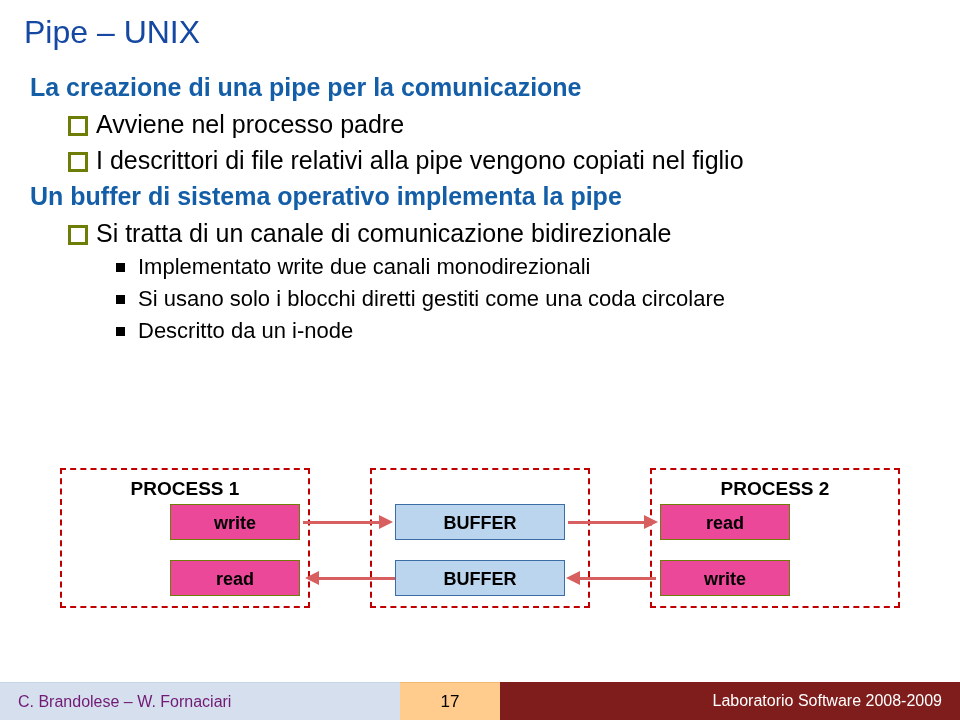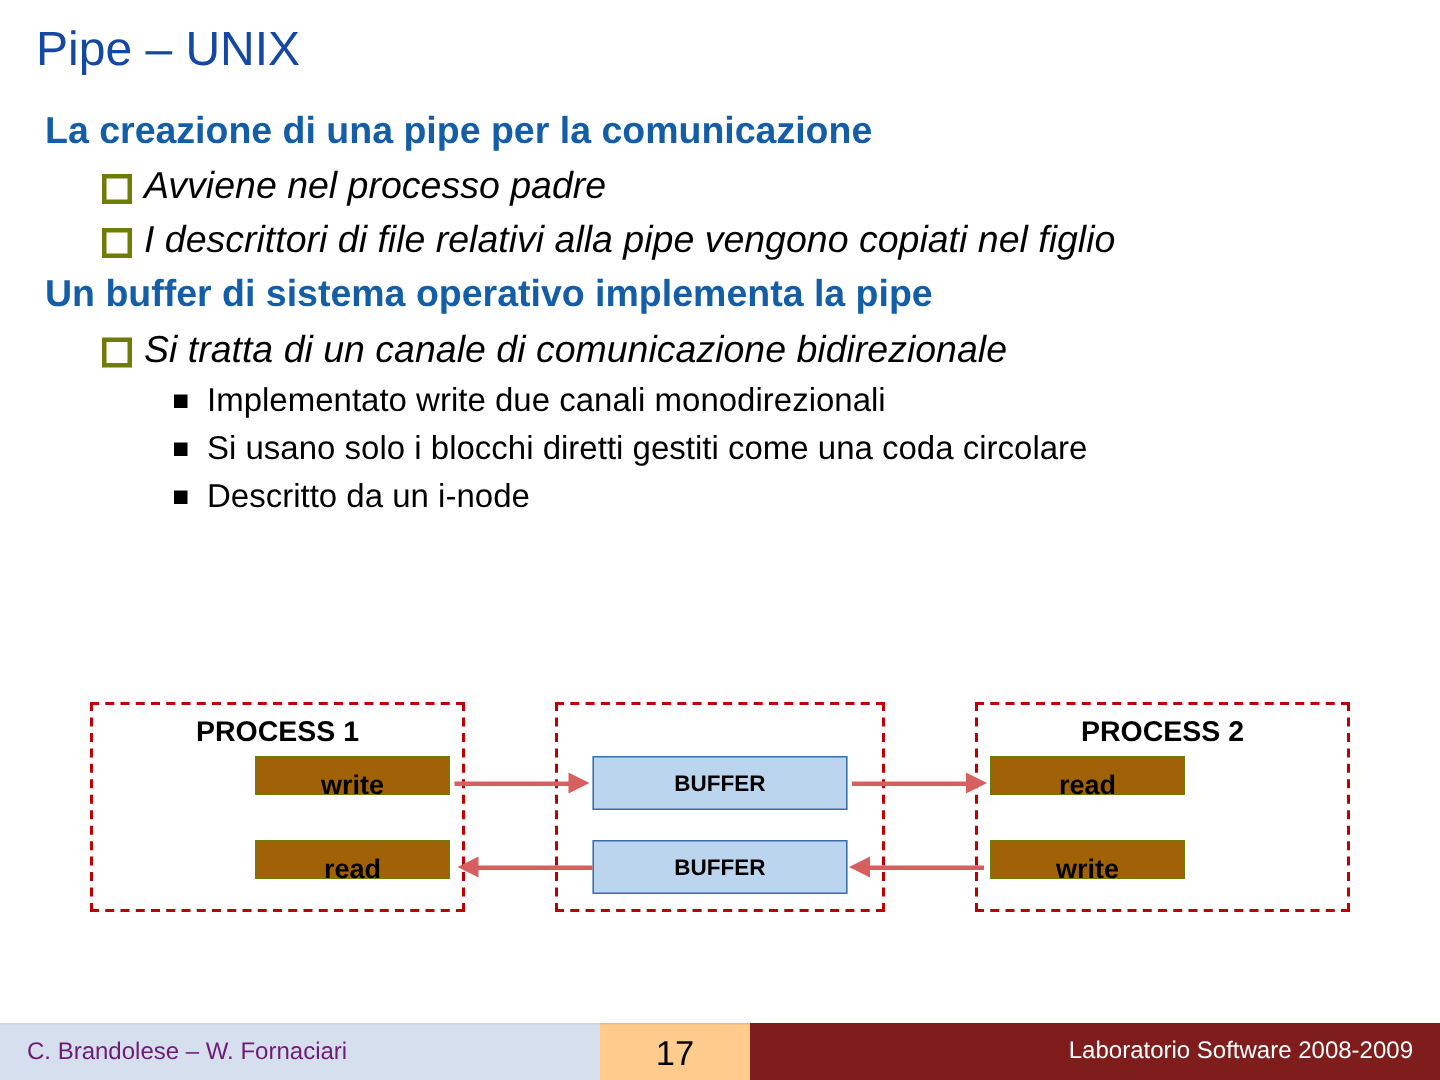--- a/index.html
+++ b/index.html
@@ -33,21 +33,20 @@
     margin-bottom: 6px;
   }
   .lvl2 {
     font-size: 25px;
     color: #000;
     margin-left: 38px;
     margin-bottom: 4px;
     position: relative;
     padding-left: 28px;
     line-height: 1.28;
-    font-style: italic;
   }
   .lvl2::before {
     content: "";
     position: absolute;
     left: 0;
     top: 8px;
     width: 14px;
     height: 14px;
     border: 3px solid #6d7d06;
     background: #fff;
@@ -88,39 +87,39 @@
   .proc2 { left: 590px; top: 0; }
   .proc-label {
     font-size: 19px;
     font-weight: bold;
     color: #000;
     margin-top: 8px;
   }
   .act {
     position: absolute;
     width: 130px;
-    height: 26px;
-    background: #a16207;
+    height: 36px;
+    background: #ec4899;
     border: 1.5px solid #6d7d06;
     font-size: 18px;
     font-weight: bold;
     text-align: center;
     line-height: 36px;
   }
   .act.p1w { left: 110px; top: 36px; }
   .act.p1r { left: 110px; top: 92px; }
   .act.p2r { left: 600px; top: 36px; }
   .act.p2w { left: 600px; top: 92px; }
   .buf {
     position: absolute;
     width: 170px;
     height: 36px;
     background: #bbd5ee;
     border: 1.5px solid #3c6ea6;
-    font-size: 15px;
+    font-size: 18px;
     font-weight: bold;
     text-align: center;
     line-height: 36px;
   }
   .buf1 { left: 335px; top: 36px; }
   .buf2 { left: 335px; top: 92px; }
   .bufwrap {
     position: absolute;
     left: 310px;
     top: 0;
@@ -169,21 +168,21 @@
     color: #701a75;
     font-size: 16px;
     line-height: 38px;
     padding-left: 18px;
     border-top: 1px solid #c8d4e8;
   }
   .foot-mid {
     flex: 0 0 100px;
     background: #ffcc8e;
     color: #000;
-    font-size: 23px;
+    font-size: 17px;
     text-align: center;
     line-height: 38px;
     border-top: 1px solid #f0b870;
   }
   .foot-right {
     flex: 1;
     background: #7f1d1d;
     color: #fff;
     font-size: 16px;
     text-align: right;

